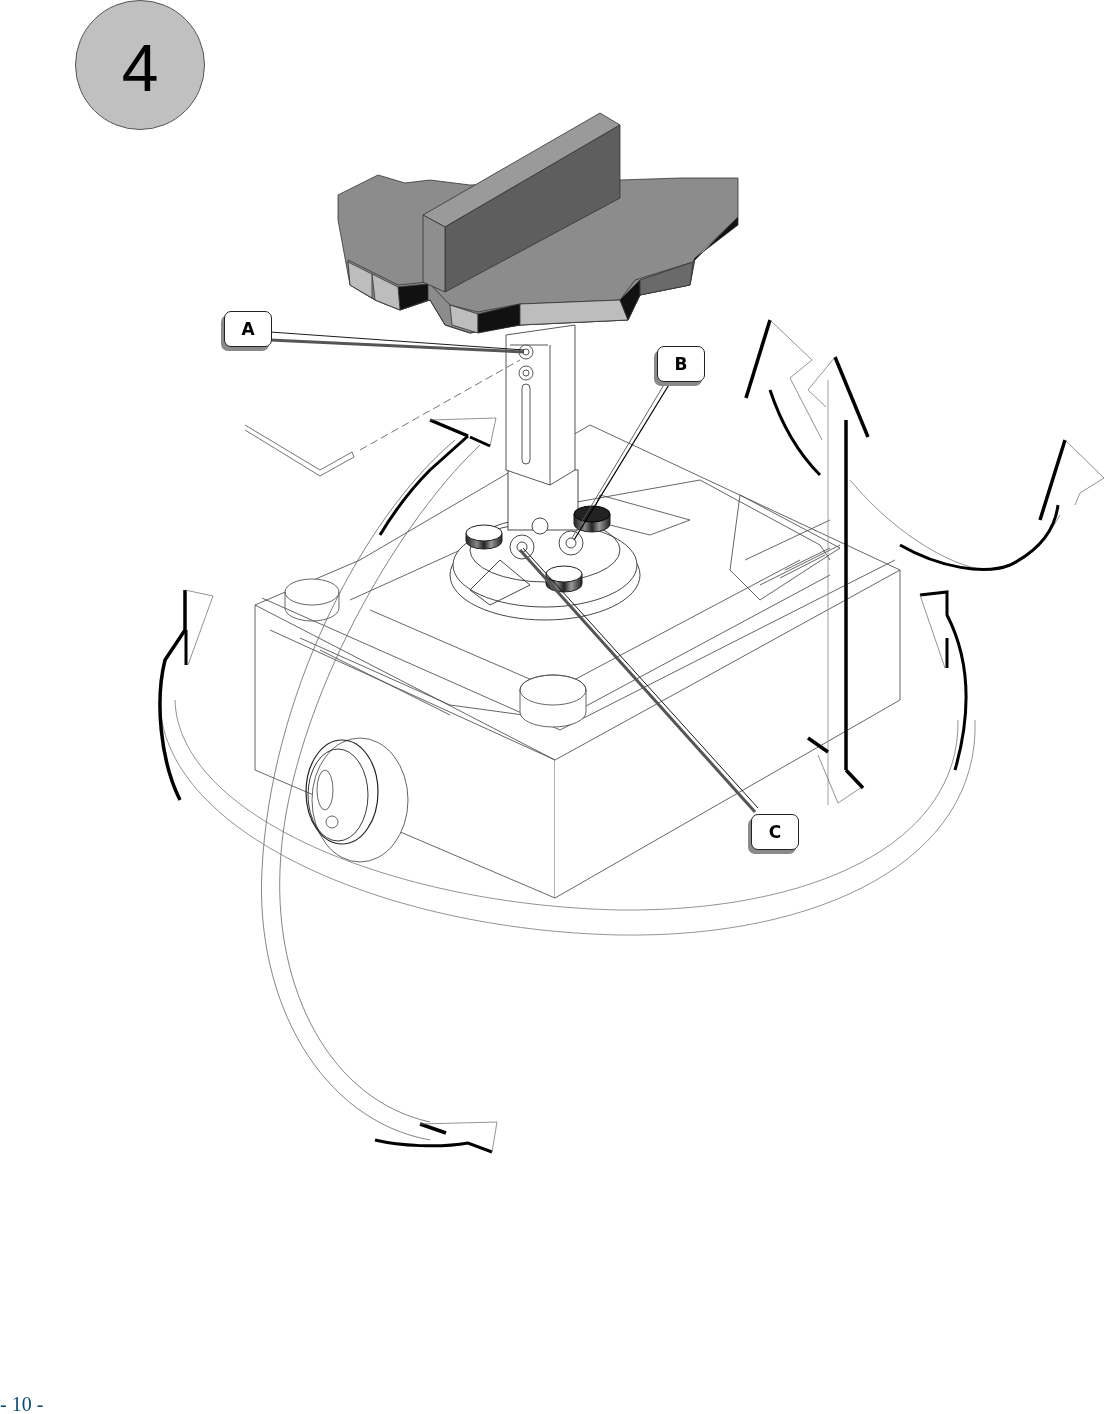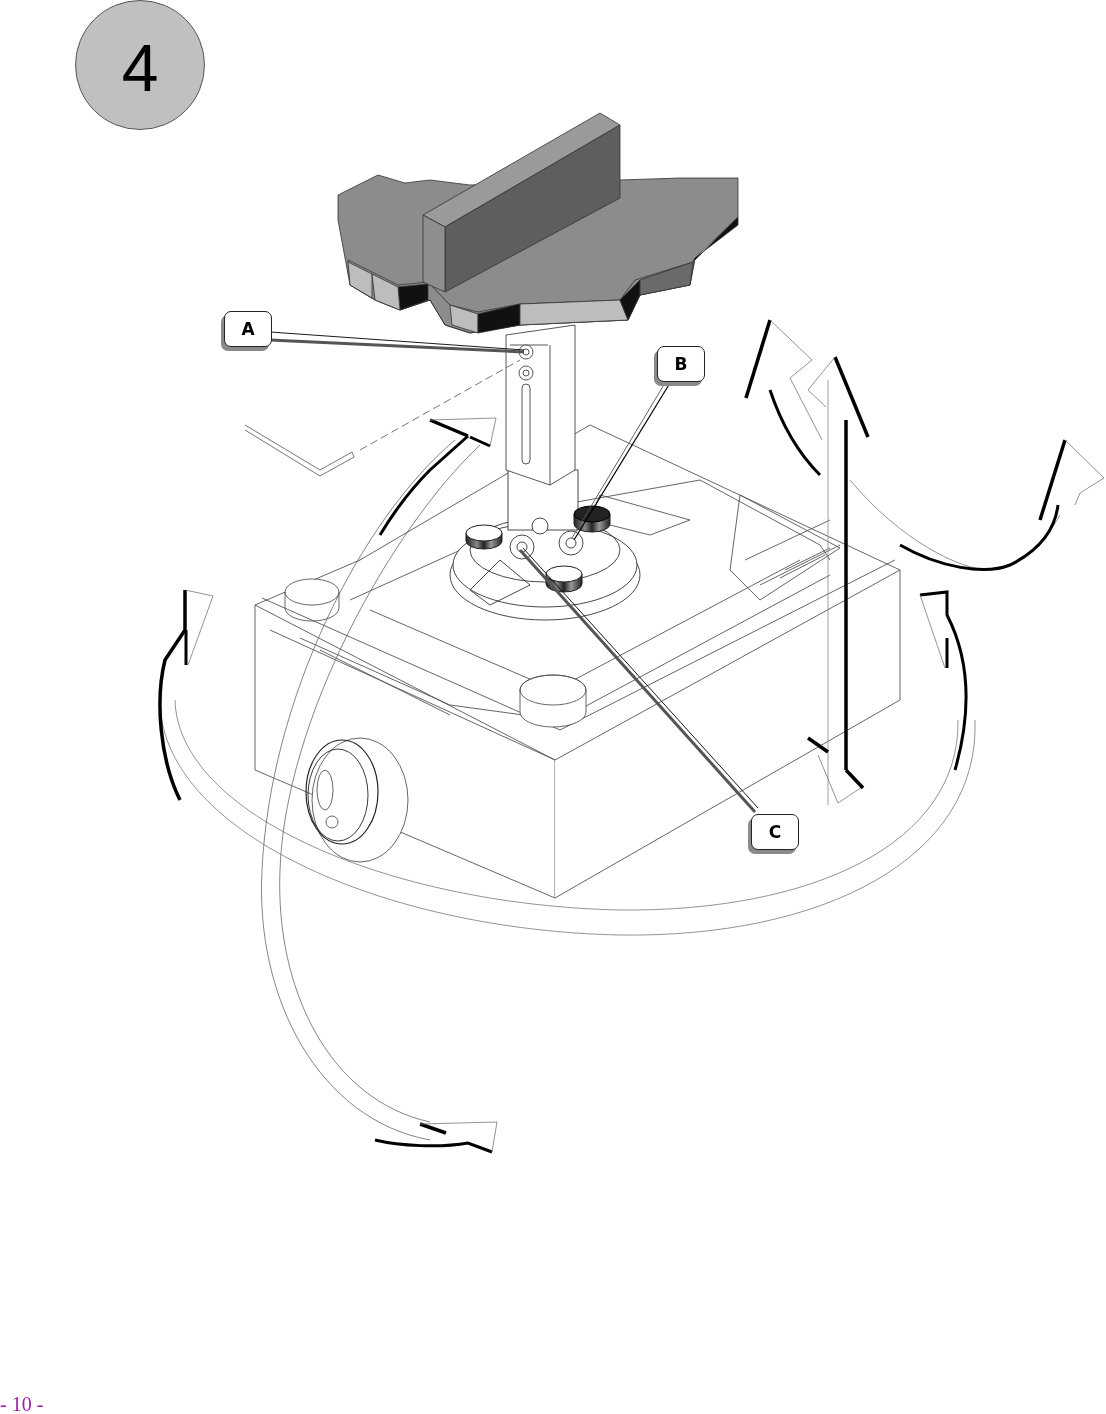--- a/index.html
+++ b/index.html
@@ -11,21 +11,21 @@
     }
     .step-badge span { font-family: "Liberation Sans", sans-serif; font-size: 66px; color: #000; line-height: 1; margin-top: 6px; }
     .callout {
       position: absolute; width: 48px; height: 36px; background: #fff; border: 1.5px solid #222;
       border-radius: 7px; box-shadow: -3px 4px 0 #8a8a8a; box-sizing: border-box;
       display: flex; align-items: center; justify-content: center;
       font-family: "DejaVu Sans", sans-serif; font-weight: bold; font-size: 17px; color: #000;
     }
     .page-number {
       position: absolute; left: 0px; top: 1394px; font-family: "Liberation Serif", serif;
-      font-size: 20px; color: #a21caf; line-height: 1;
+      font-size: 20px; color: #0c4a6e; line-height: 1;
     }
     svg.illustration { position: absolute; left: 0; top: 0; }
   </style>
 </head>
 <body>
 
 <div class="step-badge">
   <span>4</span>
 </div>
 

